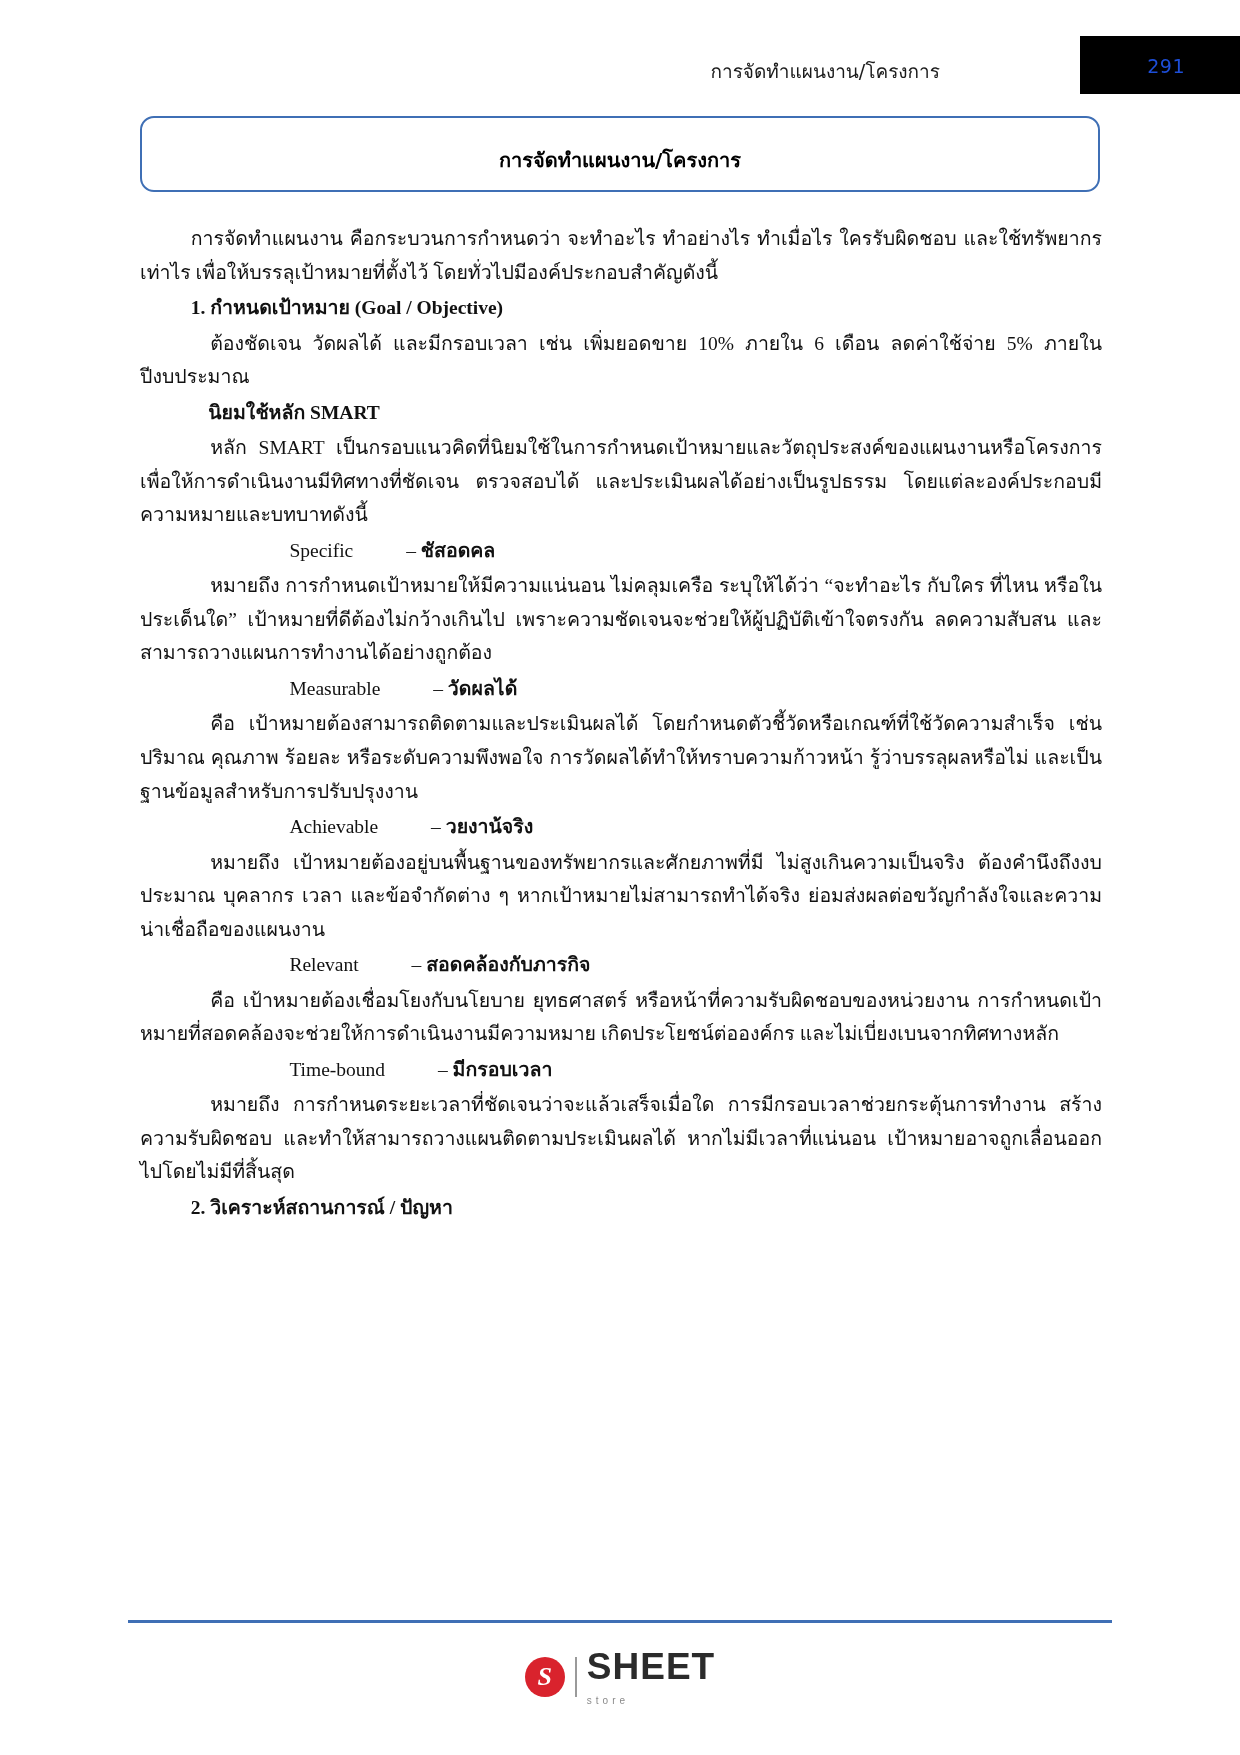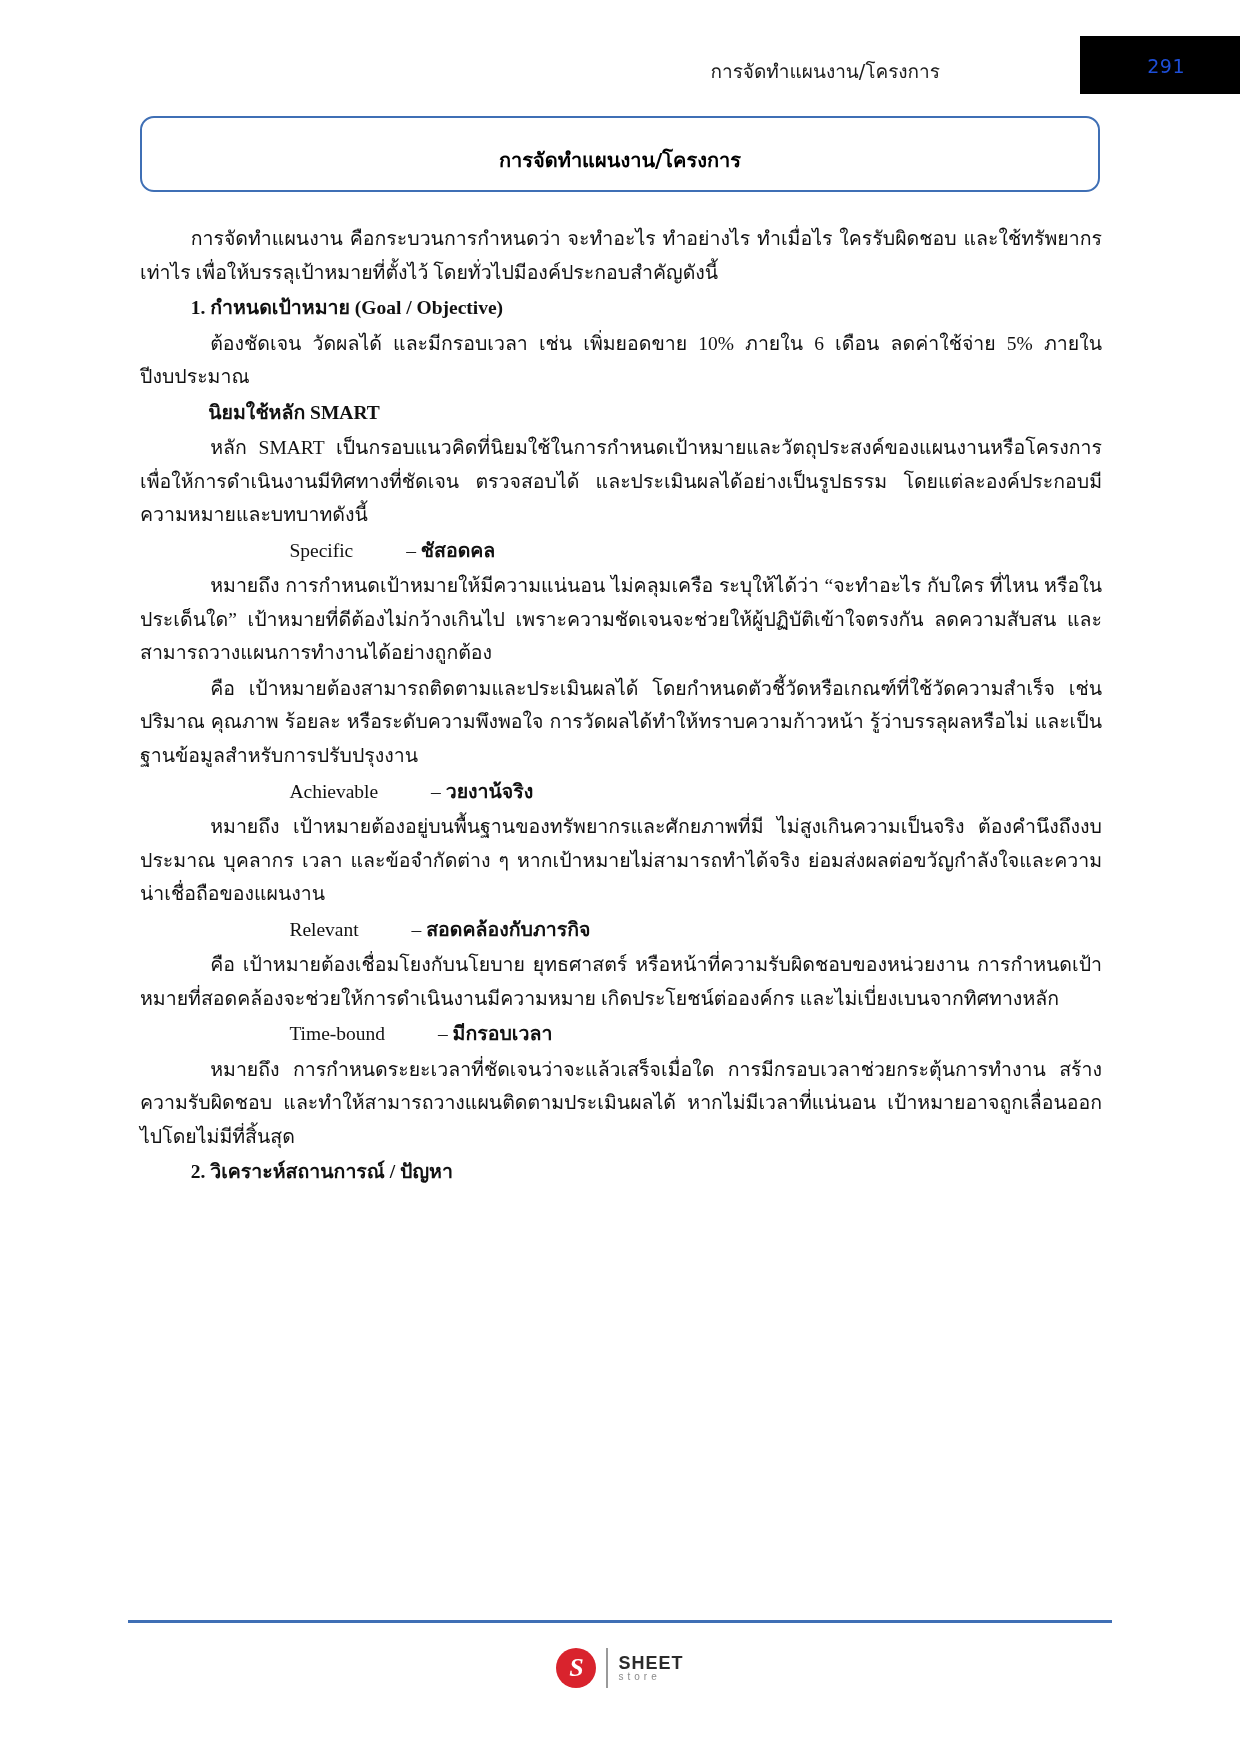--- a/index.html
+++ b/index.html
@@ -147,31 +147,31 @@
     width: 2px;
     height: 40px;
     background: #9a9a9a;
   }
   .logo-text {
     display: flex;
     flex-direction: column;
     line-height: 1;
   }
   .logo-text .main {
-    font-size: 18px;
+    font-size: 37px;
     font-weight: bold;
     letter-spacing: 1px;
     color: #2b2b2b;
     font-family: "Liberation Sans", sans-serif;
   }
   .logo-text .sub {
     font-size: 10px;
     letter-spacing: 4px;
     color: #8a8a8a;
-    margin-top: 0;
+    margin-top: 11px;
     font-family: "Liberation Sans", sans-serif;
   }
 </style>
 </head>
 <body>
 
 <div class="page-header">
   <div class="header-title">การจัดทำแผนงาน/โครงการ</div>
   <div class="page-number-box"></div>
   <div class="page-number">291</div>
@@ -189,20 +189,23 @@
   <p class="para-wide">ต้องชัดเจน วัดผลได้ และมีกรอบเวลา เช่น เพิ่มยอดขาย 10% ภายใน 6 เดือน ลดค่าใช้จ่าย 5% ภายในปีงบประมาณ</p>
 
   <p class="heading-sub">นิยมใช้หลัก SMART</p>
   <p class="para-wide">หลัก SMART เป็นกรอบแนวคิดที่นิยมใช้ในการกำหนดเป้าหมายและวัตถุประสงค์ของแผนงานหรือโครงการ เพื่อให้การดำเนินงานมีทิศทางที่ชัดเจน ตรวจสอบได้ และประเมินผลได้อย่างเป็นรูปธรรม โดยแต่ละองค์ประกอบมีความหมายและบทบาทดังนี้</p>
 
   <p class="smart-term">
     <span class="en">Specific</span><span class="en"> – </span><span>ชัสอดคล</span>
   </p>
   <p class="para-wide">หมายถึง การกำหนดเป้าหมายให้มีความแน่นอน ไม่คลุมเครือ ระบุให้ได้ว่า “จะทำอะไร กับใคร ที่ไหน หรือในประเด็นใด” เป้าหมายที่ดีต้องไม่กว้างเกินไป เพราะความชัดเจนจะช่วยให้ผู้ปฏิบัติเข้าใจตรงกัน ลดความสับสน และสามารถวางแผนการทำงานได้อย่างถูกต้อง</p>
 
+  <p class="smart-term">
+    <span class="en">Measurable</span><span class="en"> – </span><span>วัดผลได้</span>
+  </p>
   <p class="para-wide">คือ เป้าหมายต้องสามารถติดตามและประเมินผลได้ โดยกำหนดตัวชี้วัดหรือเกณฑ์ที่ใช้วัดความสำเร็จ เช่น ปริมาณ คุณภาพ ร้อยละ หรือระดับความพึงพอใจ การวัดผลได้ทำให้ทราบความก้าวหน้า รู้ว่าบรรลุผลหรือไม่ และเป็นฐานข้อมูลสำหรับการปรับปรุงงาน</p>
 
   <p class="smart-term">
     <span class="en">Achievable</span><span class="en"> – </span><span>วยงาน้จริง</span>
   </p>
   <p class="para-wide">หมายถึง เป้าหมายต้องอยู่บนพื้นฐานของทรัพยากรและศักยภาพที่มี ไม่สูงเกินความเป็นจริง ต้องคำนึงถึงงบประมาณ บุคลากร เวลา และข้อจำกัดต่าง ๆ หากเป้าหมายไม่สามารถทำได้จริง ย่อมส่งผลต่อขวัญกำลังใจและความน่าเชื่อถือของแผนงาน</p>
 
   <p class="smart-term">
     <span class="en">Relevant</span><span class="en"> – </span><span>สอดคล้องกับภารกิจ</span>
   </p>

